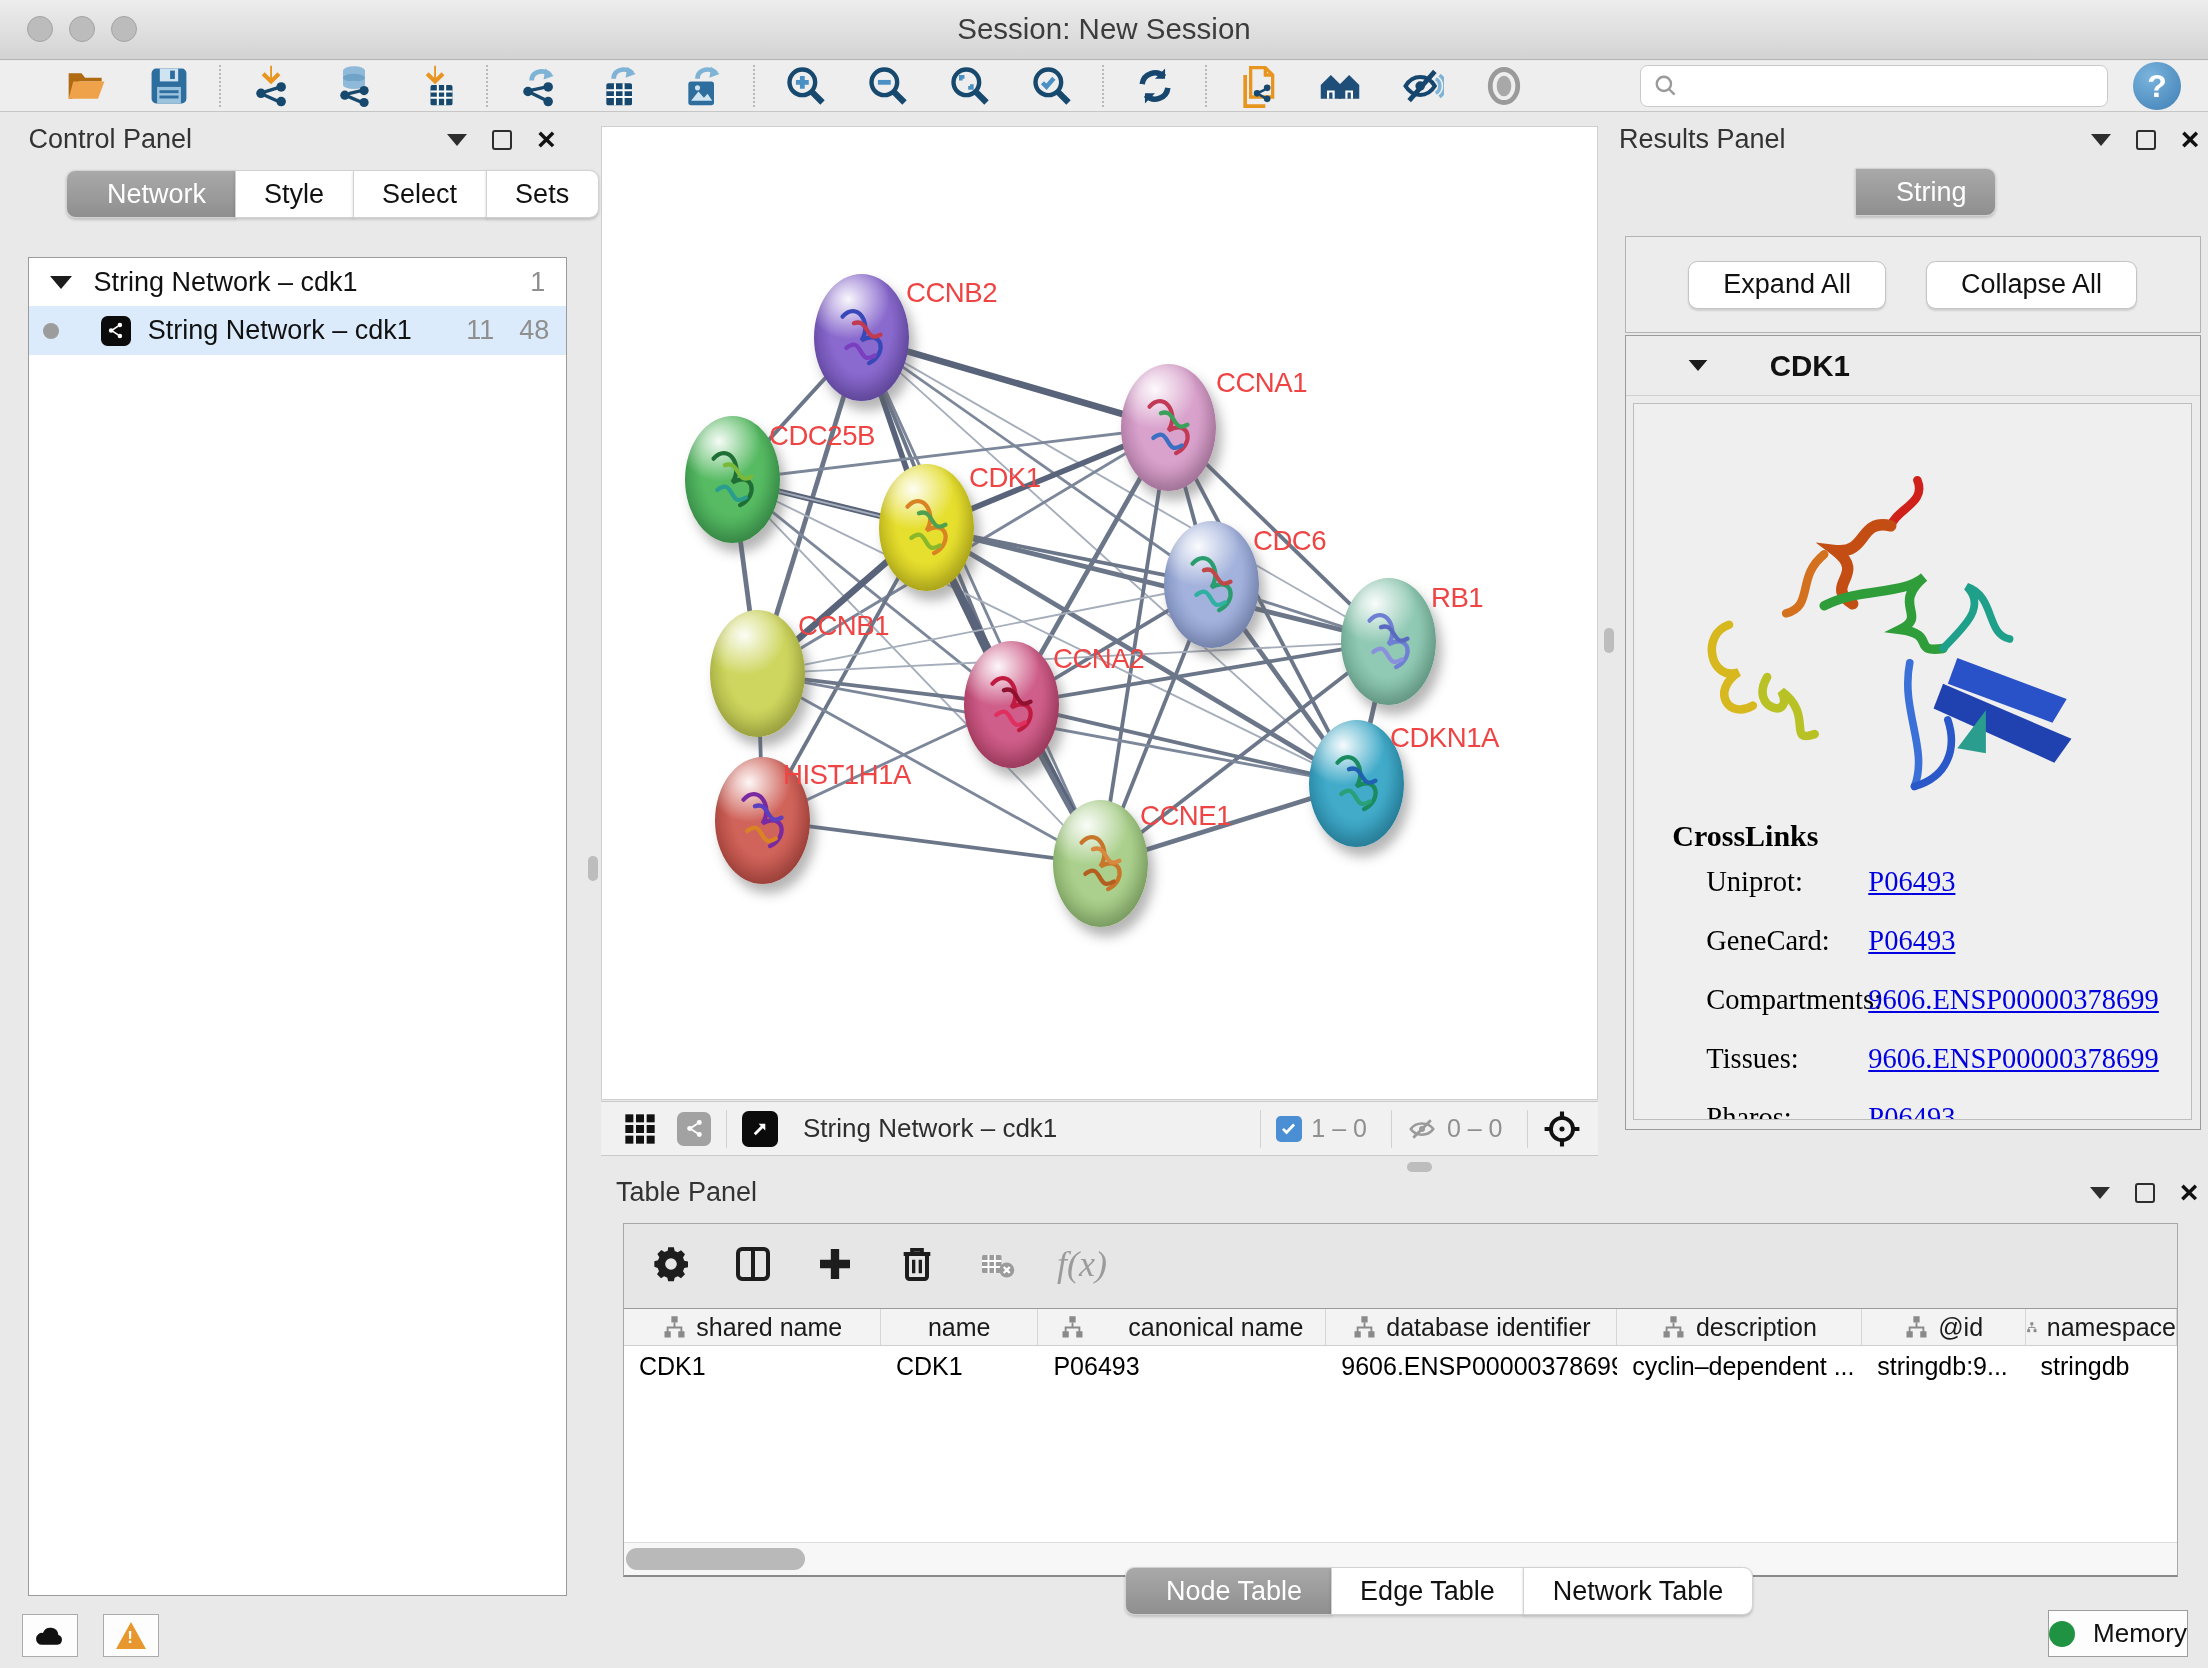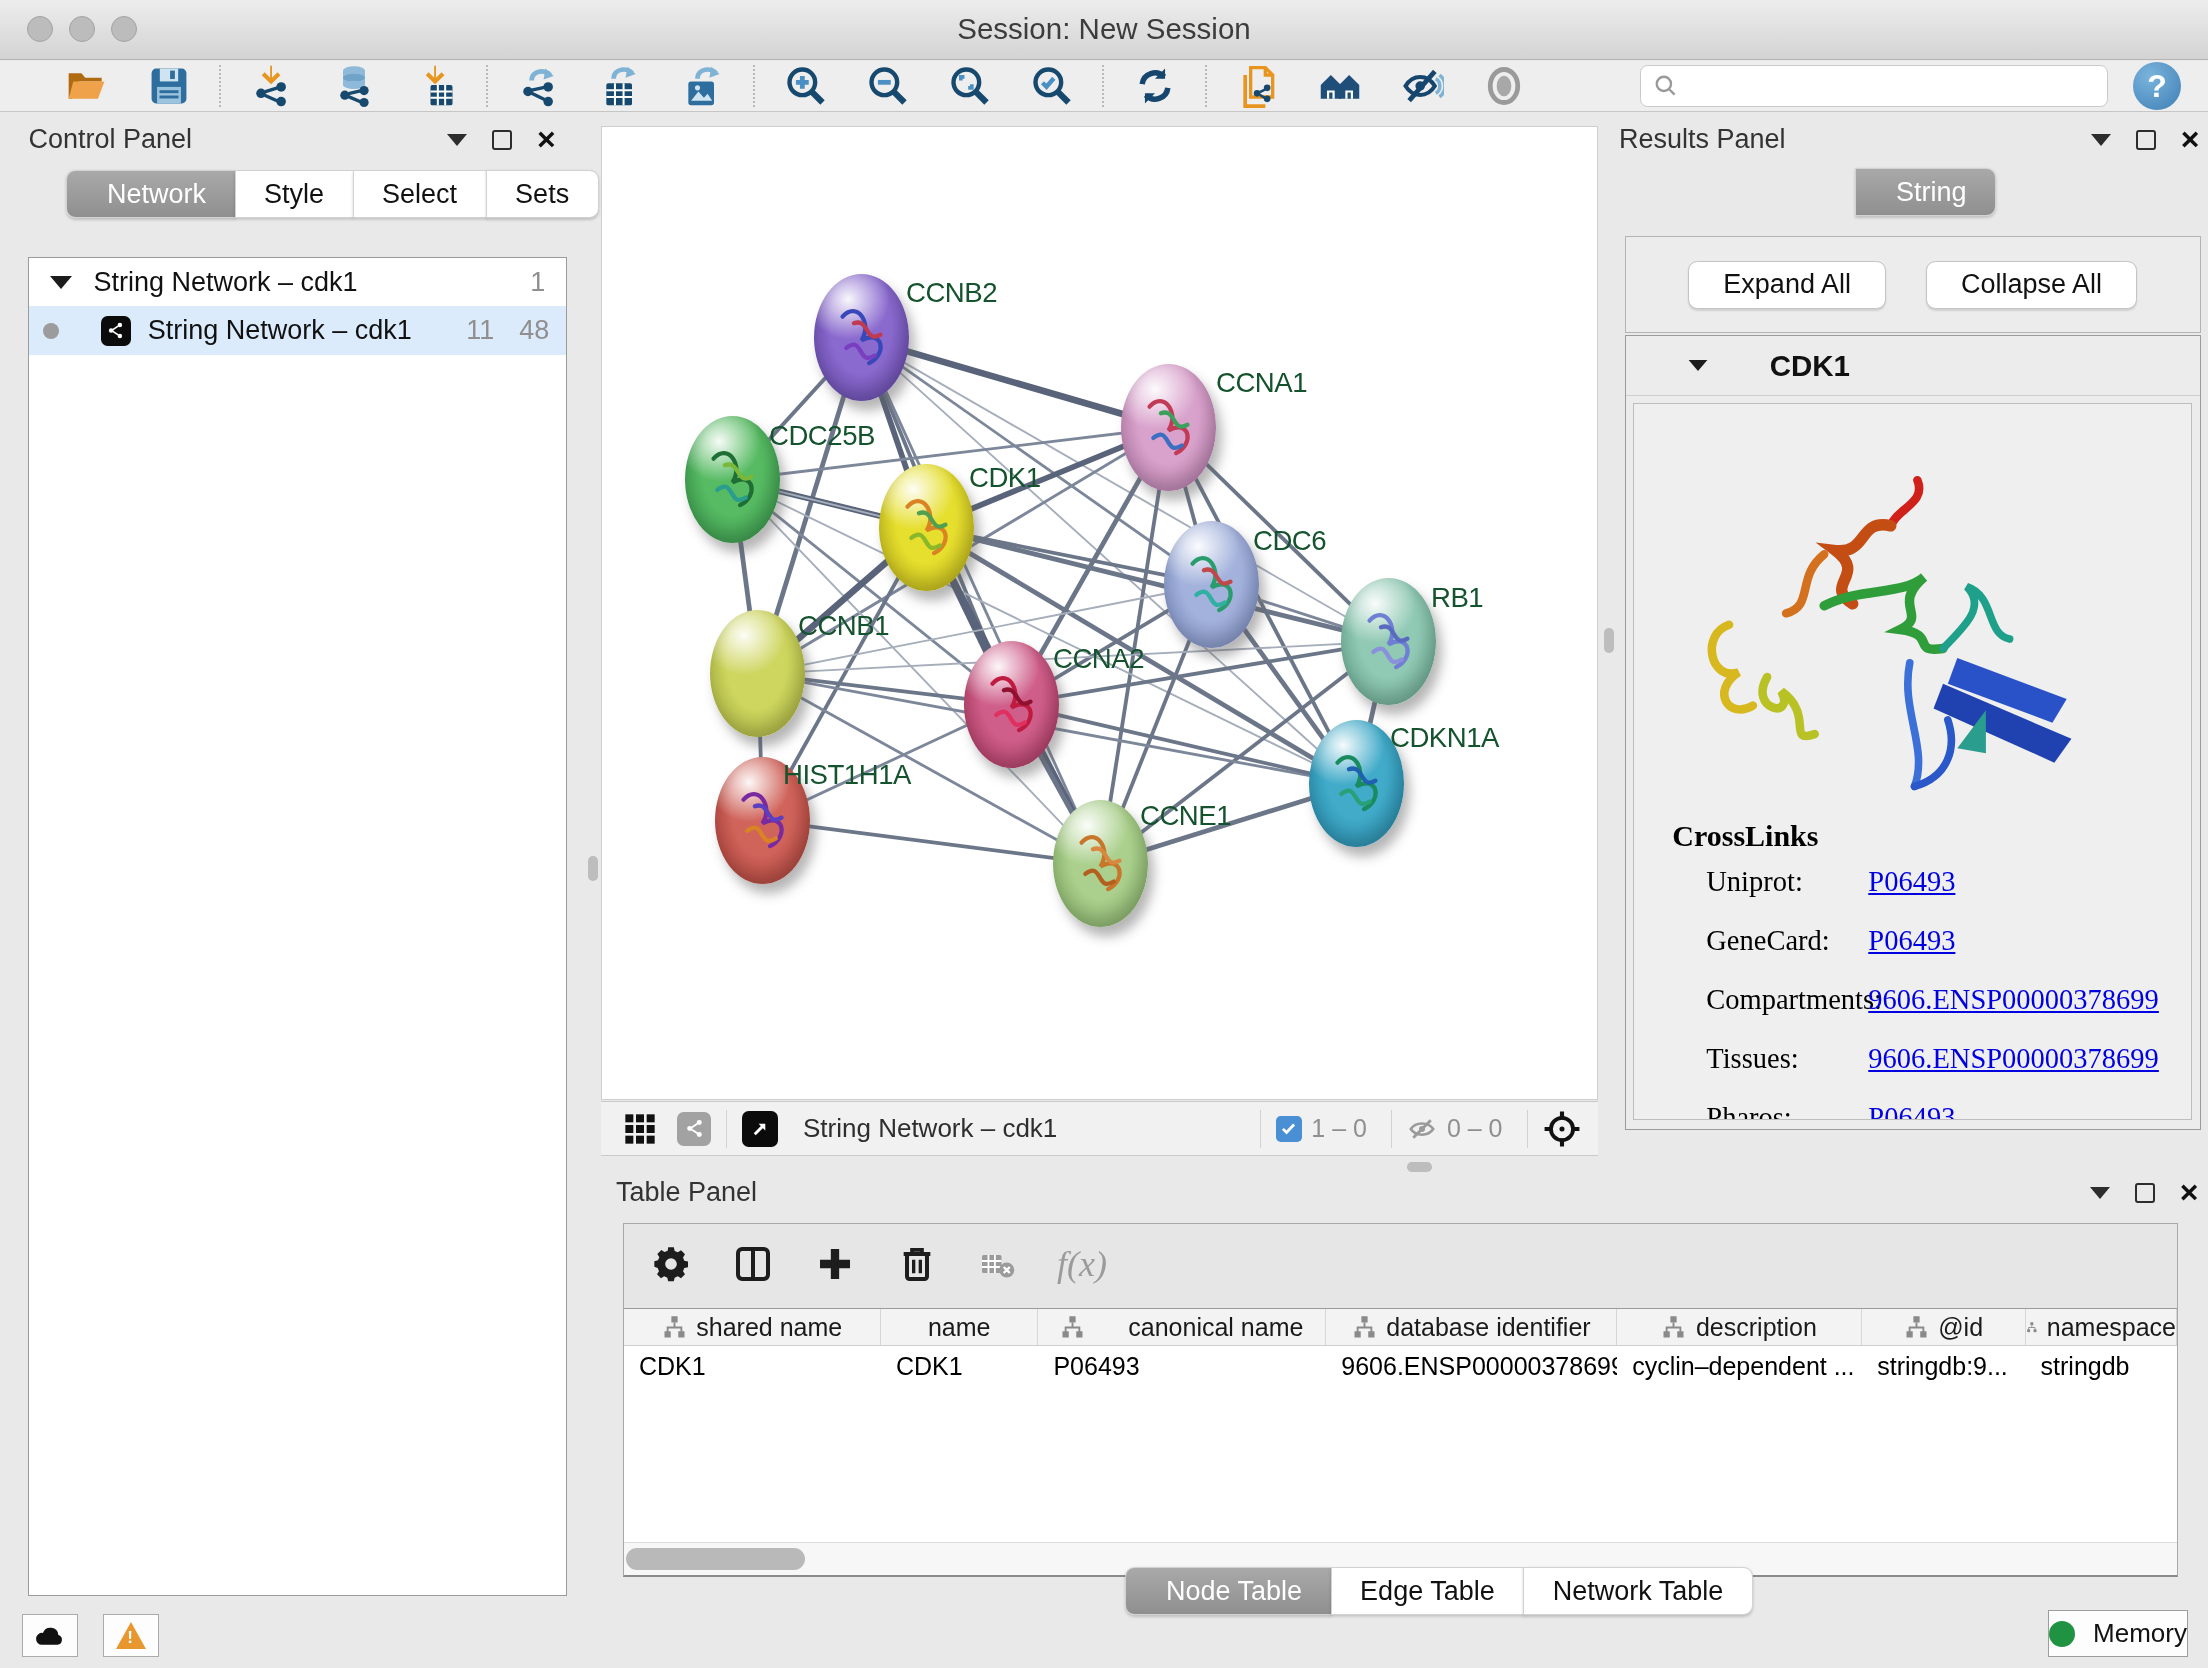--- a/index.html
+++ b/index.html
@@ -48,21 +48,21 @@
   .tri-exp{width:0;height:0;border-left:11.4px solid transparent;border-right:11.4px solid transparent;border-top:13.3px solid #1c1c1c;}
   .dotgray{width:16px;height:16px;border-radius:50%;background:#9c9c9c;}
   .shareblk{width:30px;height:30px;border-radius:6.7px;background:#0b0b0b;display:flex;align-items:center;justify-content:center;}
   
   .canvas{position:absolute;left:601px;top:126px;width:997px;height:974px;background:#fff;
     border:1px solid #cfcfcf;box-sizing:border-box;}
   #edges-svg{position:absolute;left:0;top:0;}
   .pnode{position:absolute;width:95px;height:127px;border-radius:50%;
     box-shadow:5.7px 9.5px 11.4px rgba(90,90,90,.45), inset -3.8px -9.5px 17px rgba(0,0,0,.18);}
   .pnode svg{position:absolute;left:0;top:0;width:95px;height:127px;}
-  .pnode-label{position:absolute;font-size:27.6px;color:#14532d;white-space:nowrap;
+  .pnode-label{position:absolute;font-size:27.6px;color:#ef4444;white-space:nowrap;
     font-stretch:condensed;letter-spacing:-0.5px;}
   .canvasbar{position:absolute;left:601px;top:1101px;width:997px;height:55px;background:#f1f1f1;
     border-top:1.9px solid #c9c9c9;border-bottom:1.9px solid #c9c9c9;display:flex;align-items:center;box-sizing:border-box;}
   .cbsep{height:38px;border-left:1.9px solid #d2d2d2;margin:0 15px;}
   .cb-name{font-size:26px;color:#2e2e2e;margin-left:25px;}
   .cb-cnt{font-size:25px;color:#8f8f8f;margin:0 9.5px;}
   .chk{width:26px;height:26px;border-radius:4.8px;background:#4a8fd4;display:flex;align-items:center;justify-content:center;}
   .handle-v{position:absolute;width:9.5px;height:25px;border-radius:4.8px;background:#bdbdbd;}
   .handle-h{position:absolute;width:25px;height:9.5px;border-radius:4.8px;background:#bdbdbd;}
   

